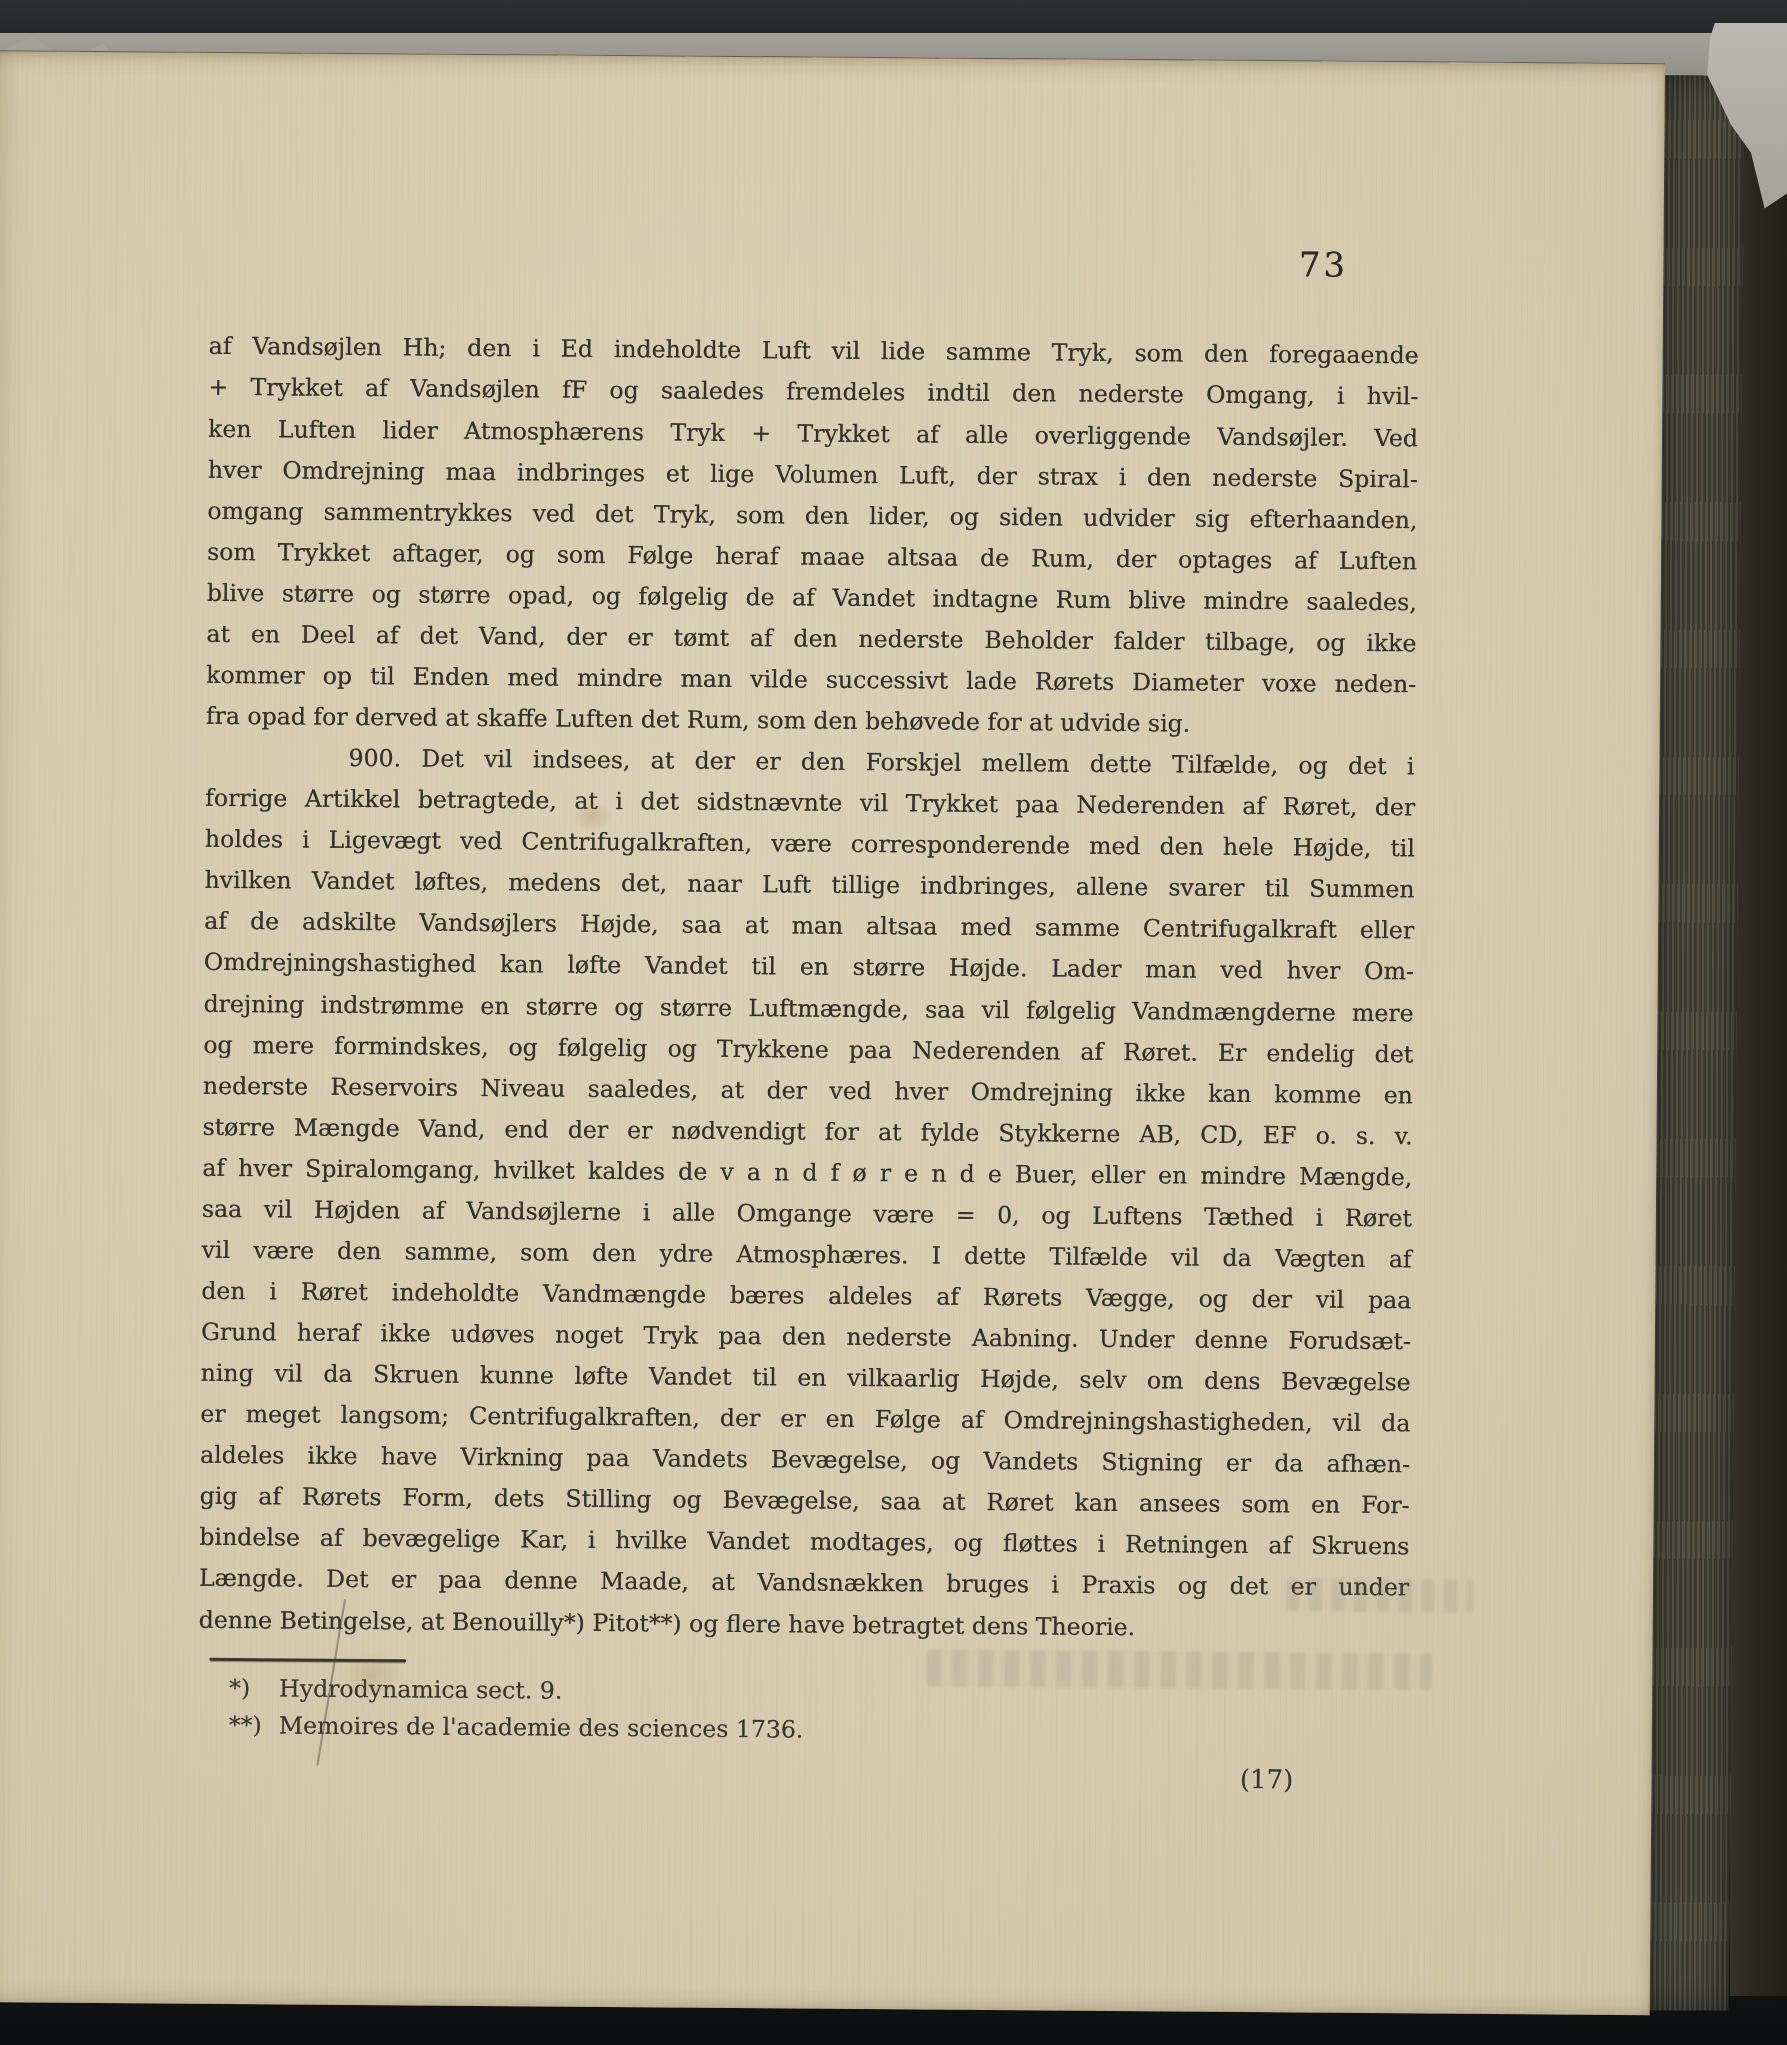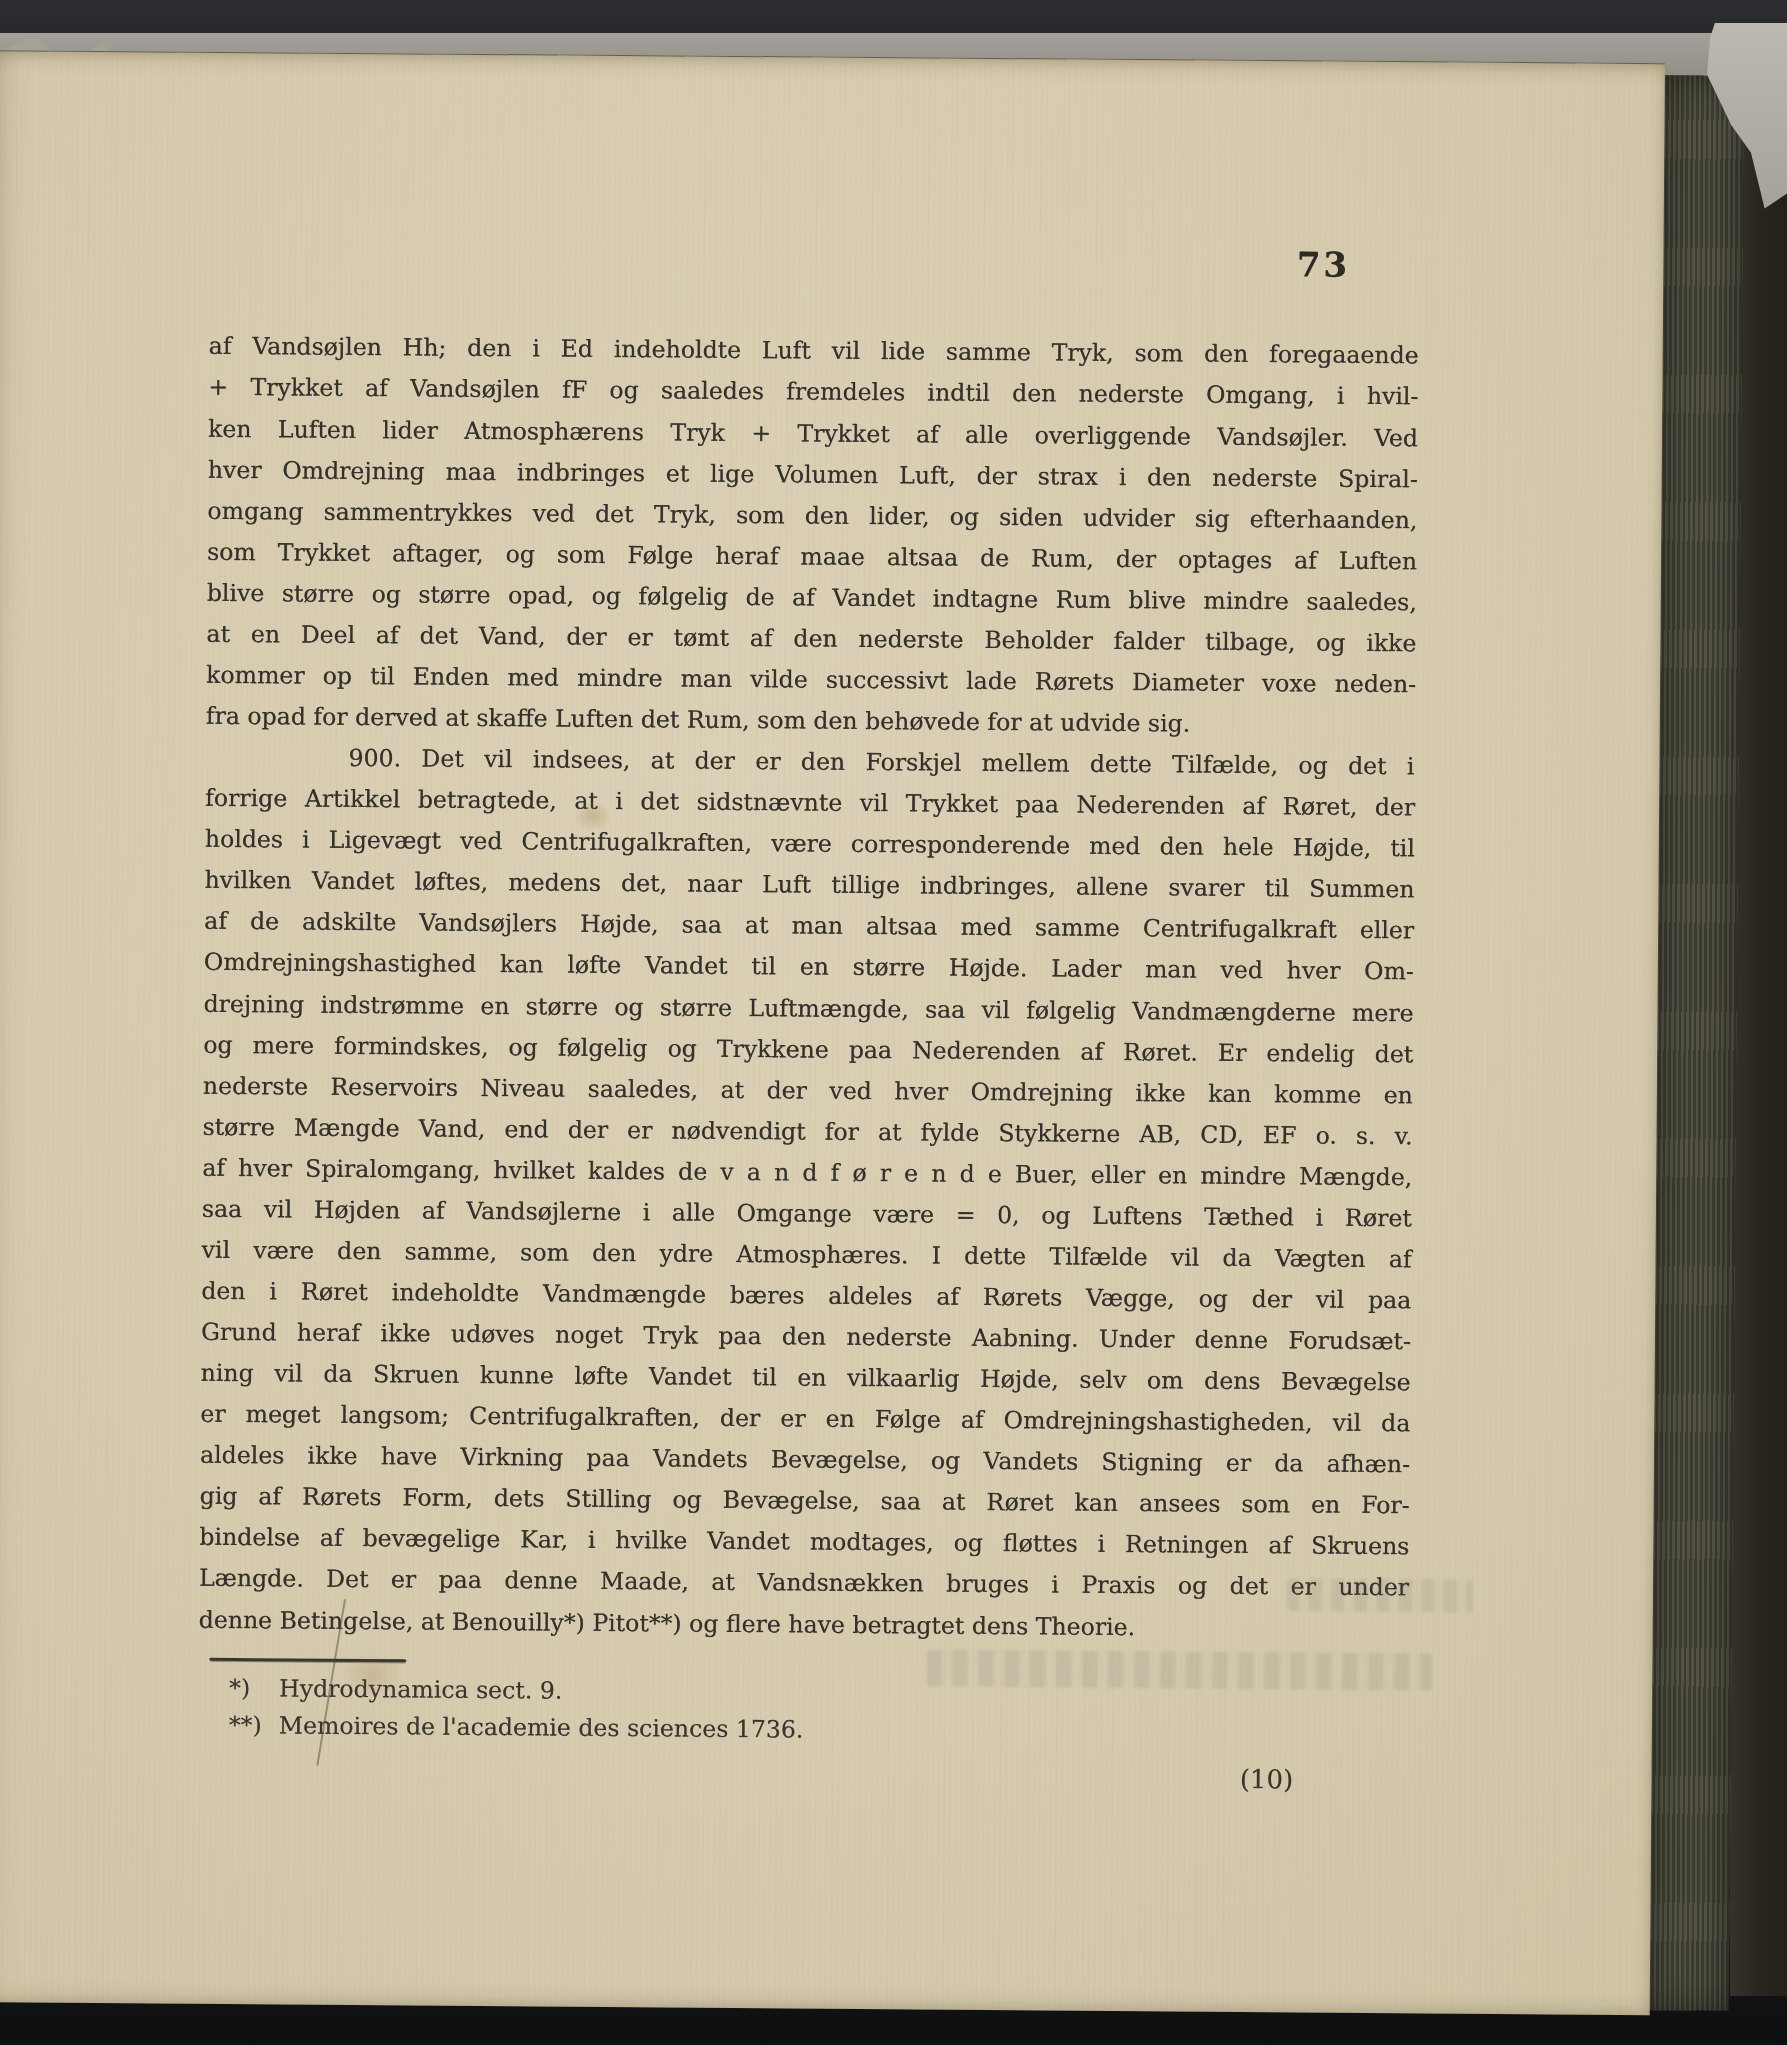--- a/index.html
+++ b/index.html
@@ -38,21 +38,21 @@
     border-top:1.1px solid rgba(70,66,56,.8);
     box-shadow:
       inset 27px 0 34px -18px rgba(95,80,52,.5),
       inset 0 14.6px 19px -14.6px rgba(120,100,70,.4),
       inset -7.9px 0 14.6px -7.9px rgba(120,105,75,.35),
       inset 0 -13.5px 20px -14.6px rgba(110,95,65,.3);
     color:#34302a;
   }
   
   .folio{position:absolute;left:1294px;top:184px;width:96px;height:39px;
-    font-size:34px;line-height:39px;font-weight:bold;text-align:center;
+    font-size:34px;line-height:39px;font-weight:normal;text-align:center;
     letter-spacing:2.8px;color:#2f2b24;
     text-shadow:0.3px 0.2px 0.3px rgba(47,43,36,.7);}
   .tl{position:absolute;left:228px;width:1210px;height:41px;line-height:41px;
     font-size:23.6px;text-align:justify;text-align-last:justify;
     color:#34302a;text-shadow:0.3px 0.2px 0.3px rgba(52,48,42,.65);}
   .tl.pend{text-align-last:left;}
   .tl.indent{padding-left:143px;width:1066px;}
   .fnrule{position:absolute;left:239px;top:1605px;width:197px;height:2.8px;
     background:#3a362e;border-radius:1.7px;
     box-shadow:0 1.7px 0 -0.6px rgba(58,54,46,.4);}
@@ -127,21 +127,21 @@
     <div class="tl pend" style="top:1547px">denne Betingelse, at Benouilly*) Pitot**) og flere have betragtet dens Theorie.</div>
 
     <div class="fnrule"></div>
     <div class="fn" style="top:1619px">
       <span class="fnlabel">*)</span><span>Hydrodynamica sect. 9.</span>
     </div>
     <div class="fn" style="top:1656px">
       <span class="fnlabel">**)</span><span>Memoires de l'academie des sciences 1736.</span>
     </div>
 
-    <div class="signature">(10)</div>
+    <div class="signature">(17)</div>
 
     <div class="stain-a"></div>
     <div class="stain-b"></div>
     <div class="scratch"></div>
     <div class="ghost-a"></div>
     <div class="ghost-b"></div>
   </div>
 </div>
 
 <div class="torn-remnant-right"></div>

